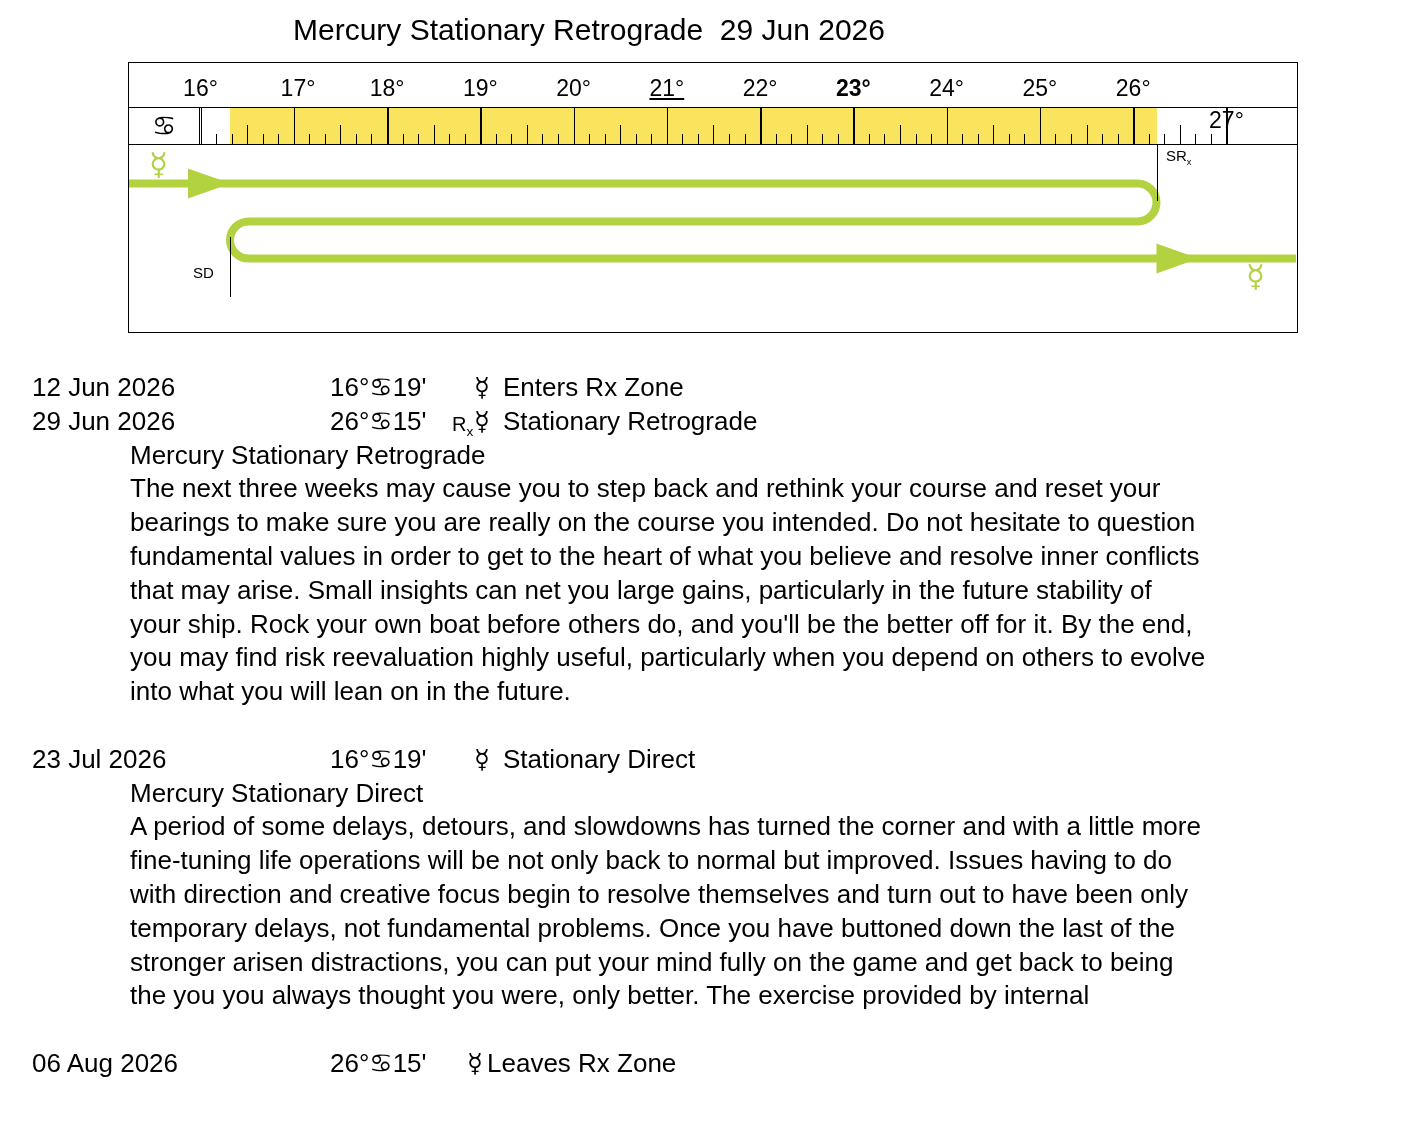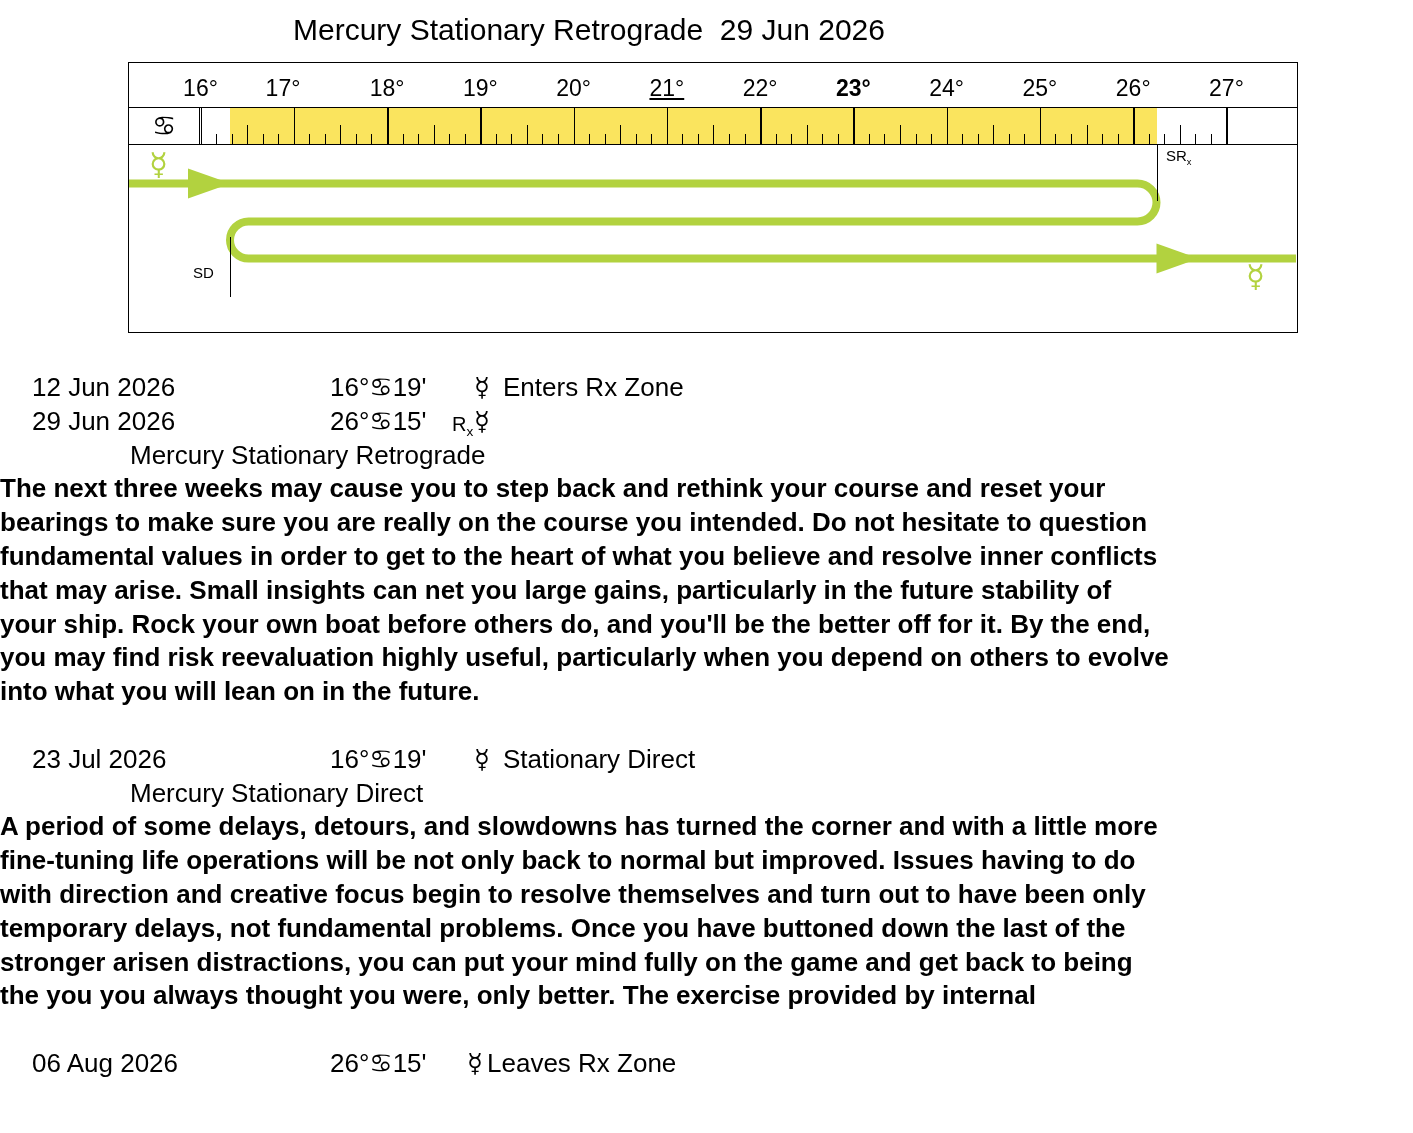--- a/index.html
+++ b/index.html
@@ -42,42 +42,42 @@
   .event-row>span{position:absolute;white-space:pre;}
   .c-date{left:32px;}
   .c-pos{left:330px;}
   .c-rx{left:452px;font-size:20px;top:3px;}
   .c-rx sub{font-size:0.68em;}
   .c-glyph{left:474px;font-family:"DejaVu Sans",sans-serif;}
   .c-event{left:503px;}
   .tight .c-glyph{left:467px;}
   .tight .c-event{left:487px;}
   .para-heading{margin-left:130px;white-space:pre;}
-  .para-line{white-space:pre;font-weight:bold;}
+  .para-line{margin-left:130px;white-space:pre;}
   .spacer{height:33.8px;}
 </style>
 </head>
 <body>
 
 <div class="title">Mercury Stationary Retrograde  29 Jun 2026</div>
 
 <div class="chart">
   <div id="labels">
       <div class="deg-label" style="left: 71.5px;">16°</div>
-      <div class="deg-label" style="left: 154px;">17°</div>
+      <div class="deg-label" style="left: 169px;">17°</div>
       <div class="deg-label" style="left: 258.04px;">18°</div>
       <div class="deg-label" style="left: 351.31px;">19°</div>
       <div class="deg-label" style="left: 444.58px;">20°</div>
       <div class="deg-label" style="left: 537.85px; text-decoration: underline;">21°</div>
       <div class="deg-label" style="left: 631.12px;">22°</div>
       <div class="deg-label" style="left: 724.39px; font-weight: bold;">23°</div>
       <div class="deg-label" style="left: 817.66px;">24°</div>
       <div class="deg-label" style="left: 910.93px;">25°</div>
       <div class="deg-label" style="left: 1004.2px;">26°</div>
-      <div class="deg-label" style="left: 1097.47px;">27°</div>
+      <div class="deg-label" style="left: 1097.47px; margin-top: 32px;">27°</div>
     </div>
   <div class="ruler">
     <div class="sign-cell">♋</div>
     <div class="rx-zone" id="rx-zone" style="left: 101.035px; width: 926.482px;"></div>
     <div id="ticks">
         <div class="deg-line" style="left: 71.5px;"></div>
         <div class="tick" style="left: 87.045px;"></div>
         <div class="tick" style="left: 102.59px;"></div>
         <div class="tick half" style="left: 118.135px;"></div>
         <div class="tick" style="left: 133.68px;"></div>
@@ -169,20 +169,21 @@
     <span class="c-pos">16°♋19'</span>
     <span class="c-glyph">☿</span>
     <span class="c-event">Enters Rx Zone</span>
   </div>
 
   <div class="event-row">
     <span class="c-date">29 Jun 2026</span>
     <span class="c-pos">26°♋15'</span>
     <span class="c-rx"><span>R</span><sub>x</sub></span>
     <span class="c-glyph">☿</span>
+    <span class="c-event">Stationary Retrograde</span>
   </div>
 
   <div class="para-heading">Mercury Stationary Retrograde</div>
   <div>
       <div class="para-line">The next three weeks may cause you to step back and rethink your course and reset your</div>
       <div class="para-line">bearings to make sure you are really on the course you intended. Do not hesitate to question</div>
       <div class="para-line">fundamental values in order to get to the heart of what you believe and resolve inner conflicts</div>
       <div class="para-line">that may arise. Small insights can net you large gains, particularly in the future stability of</div>
       <div class="para-line">your ship. Rock your own boat before others do, and you'll be the better off for it. By the end,</div>
       <div class="para-line">you may find risk reevaluation highly useful, particularly when you depend on others to evolve</div>

